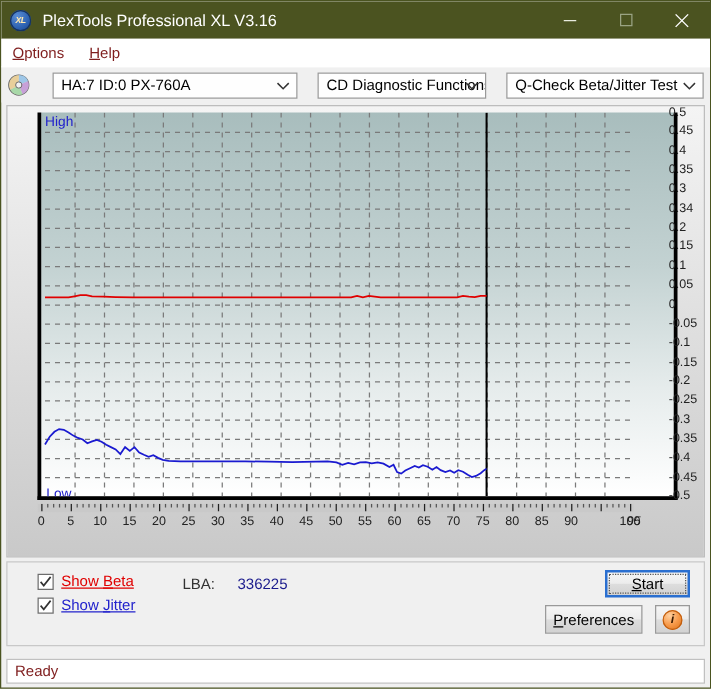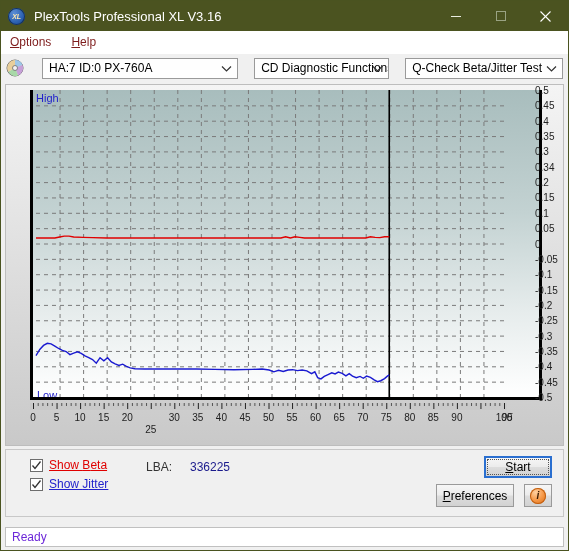--- a/index.html
+++ b/index.html
@@ -286,21 +286,21 @@
     height: 20px;
     background: #ffffff;
     border: 1px solid #c0c0c0;
     box-sizing: border-box;
     display: flex;
     align-items: center;
     padding-left: 6px;
   }
   #status-text {
     font-size: 12px;
-    color: #6d28d9;
+    color: #7f1d1d;
   }
 </style>
 </head>
 <body>
 
 <div id="app">
 
   <div id="titlebar">
     <div id="app-icon">
         <span>XL</span>
@@ -549,21 +549,21 @@
           <div class="ytick" style="top: 276.3px;">-0.4</div>
           <div class="ytick" style="top: 291.65px;">-0.45</div>
           <div class="ytick" style="top: 307px;">-0.5</div>
         </div>
       <div id="xtick-holder">
           <div class="xtick" style="left: 3px;">0</div>
           <div class="xtick" style="left: 26.55px;">5</div>
           <div class="xtick" style="left: 50.1px;">10</div>
           <div class="xtick" style="left: 73.65px;">15</div>
           <div class="xtick" style="left: 97.2px;">20</div>
-          <div class="xtick" style="left: 120.75px; margin-top: 12px;">25</div>
+          <div class="xtick" style="left: 120.75px;">25</div>
           <div class="xtick" style="left: 144.3px;">30</div>
           <div class="xtick" style="left: 167.85px;">35</div>
           <div class="xtick" style="left: 191.4px;">40</div>
           <div class="xtick" style="left: 214.95px;">45</div>
           <div class="xtick" style="left: 238.5px;">50</div>
           <div class="xtick" style="left: 262.05px;">55</div>
           <div class="xtick" style="left: 285.6px;">60</div>
           <div class="xtick" style="left: 309.15px;">65</div>
           <div class="xtick" style="left: 332.7px;">70</div>
           <div class="xtick" style="left: 356.25px;">75</div>

